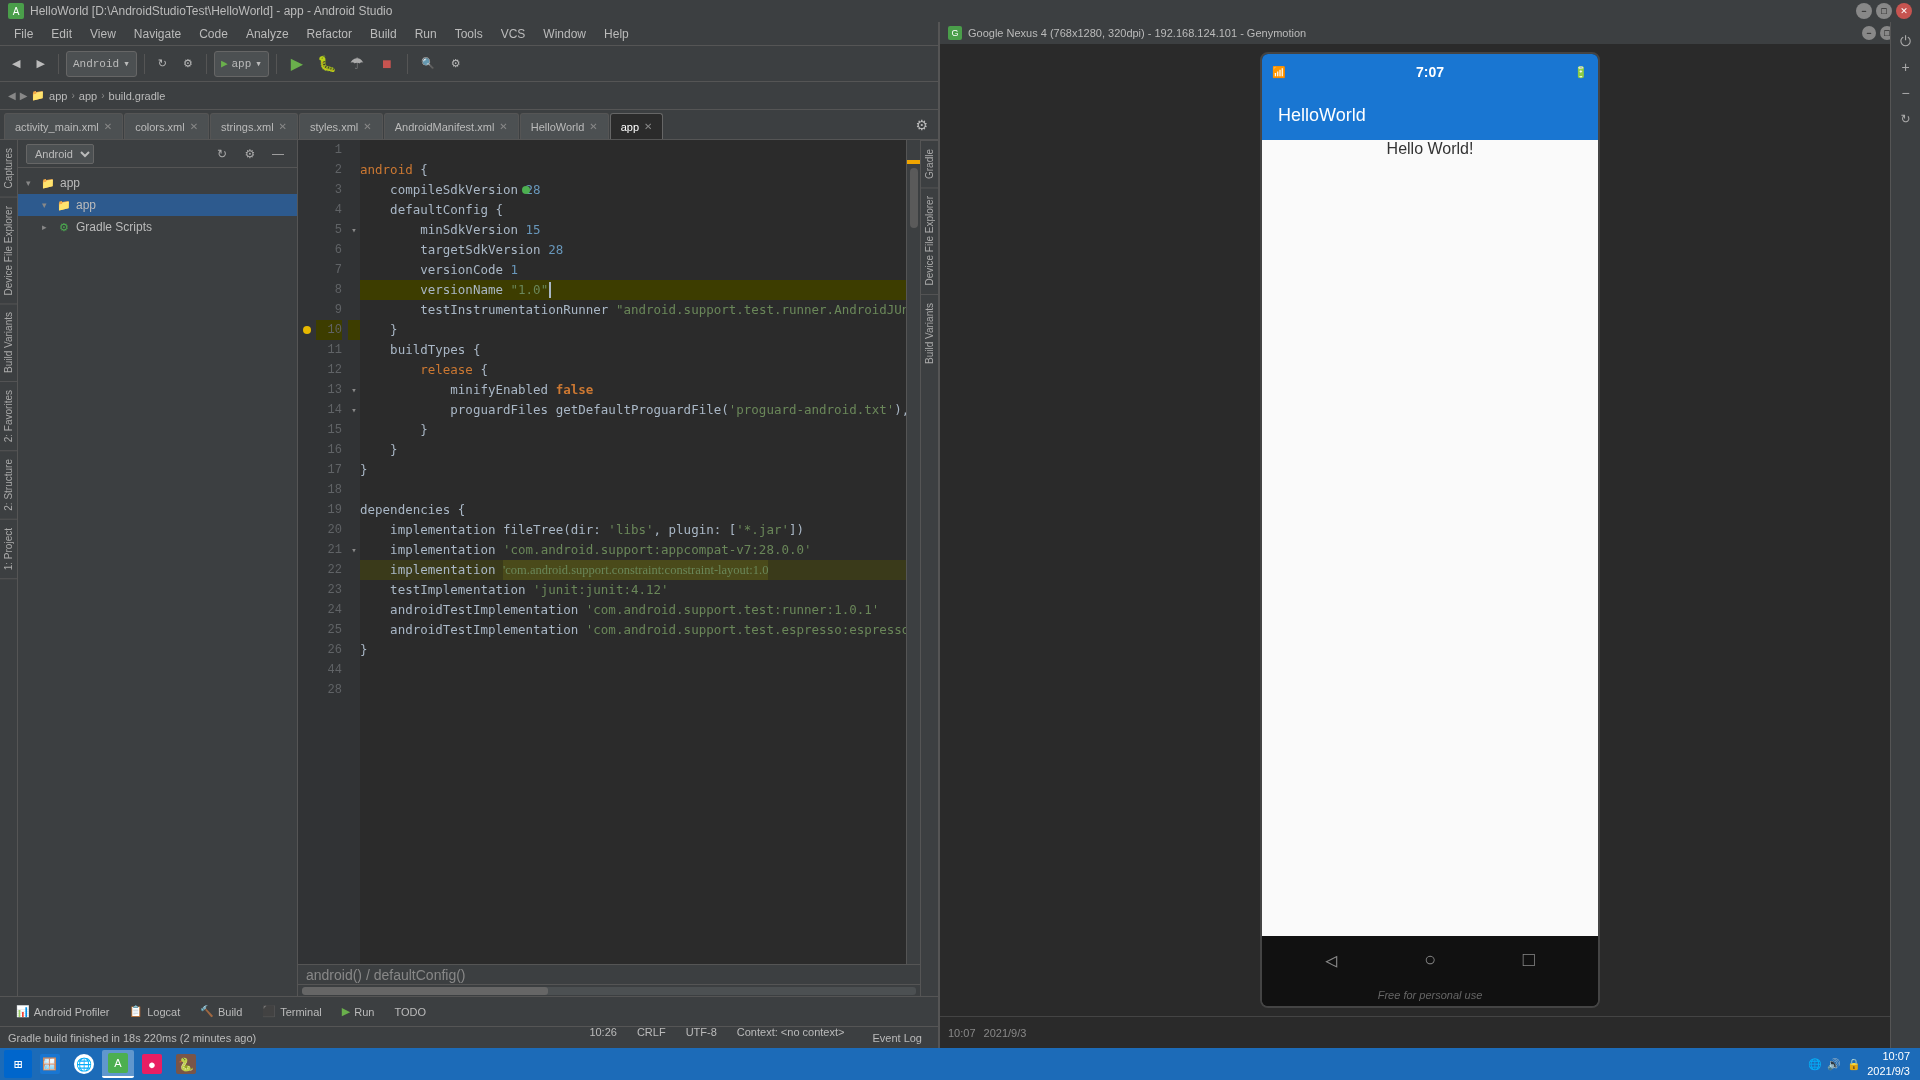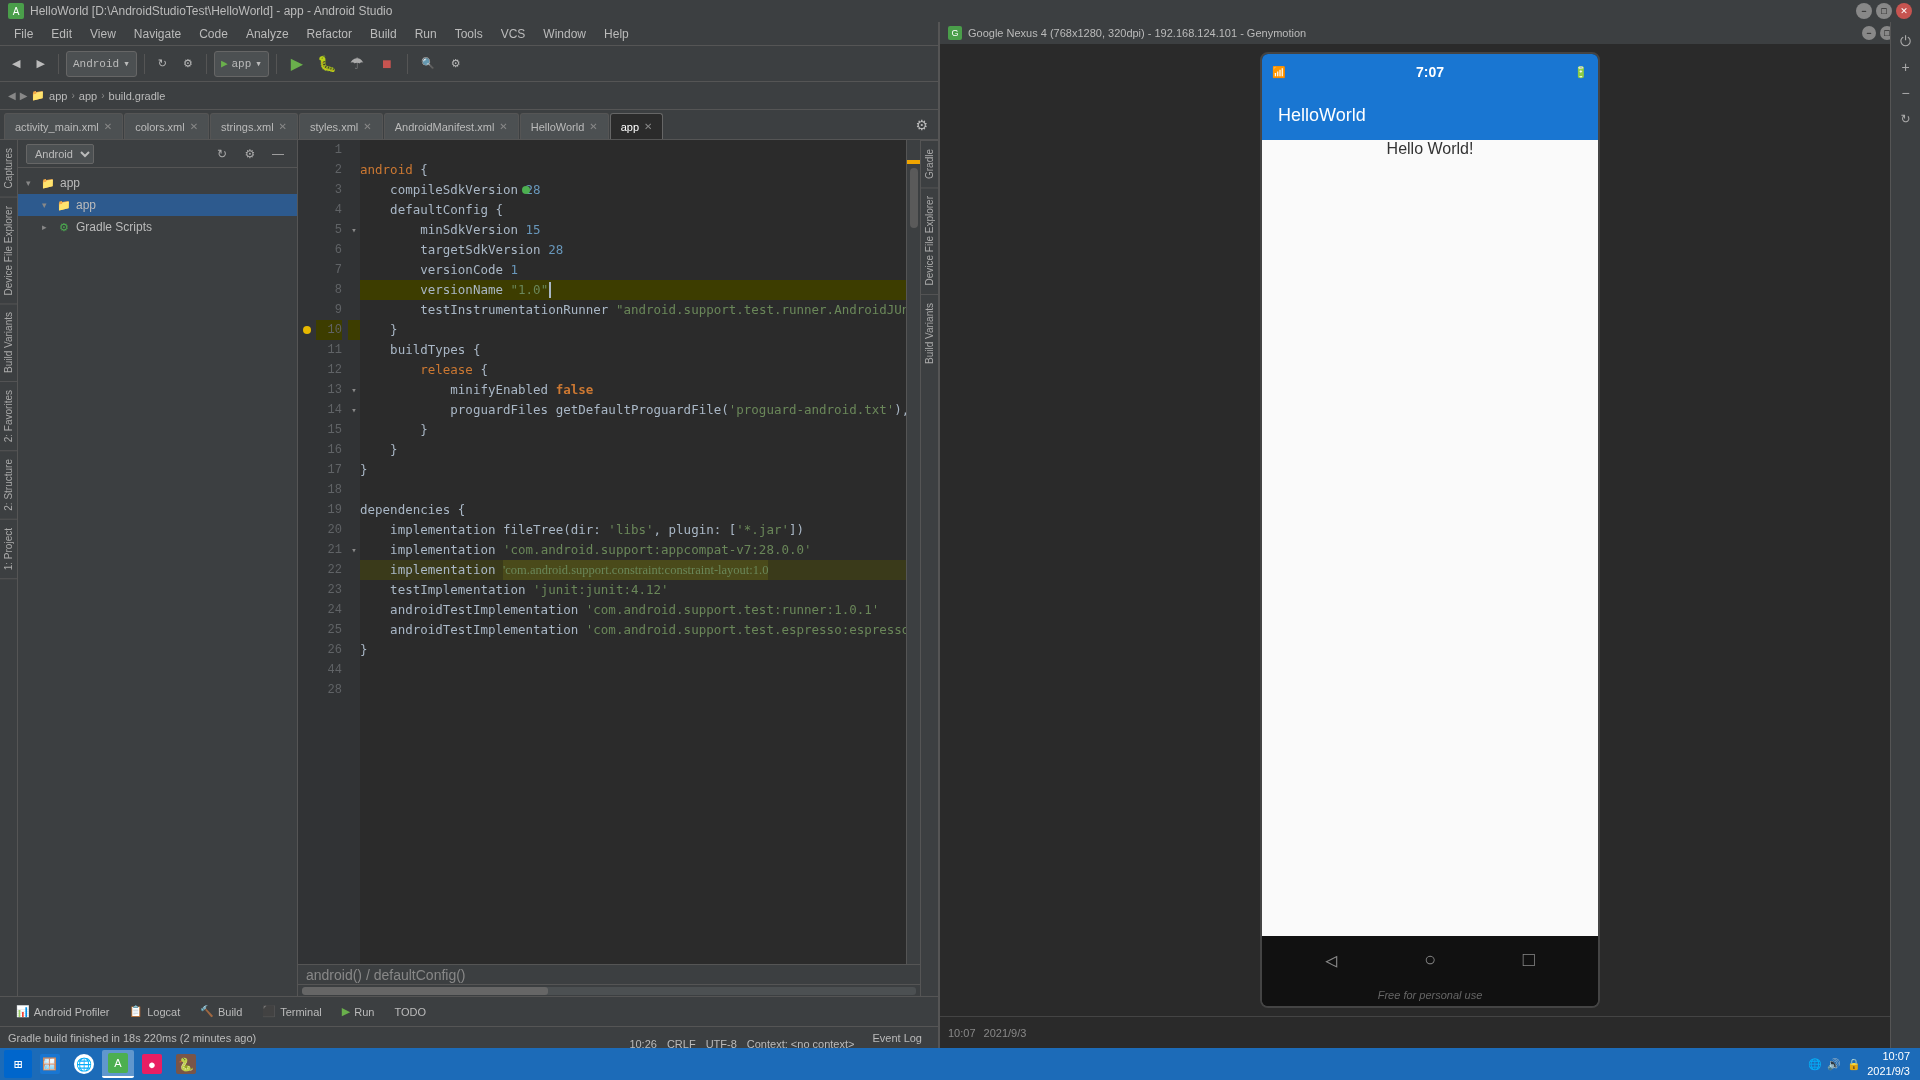--- a/index.html
+++ b/index.html
@@ -400,21 +400,21 @@
       display: flex;
       align-items: center;
       padding: 0 8px;
       font-family: Arial, sans-serif;
       font-size: 11px;
       color: #bbb;
       border-top: 1px solid #555;
       gap: 8px;
     }
     .status-left { display: flex; align-items: center; gap: 6px; flex: 1; }
-    .status-right { display: flex; align-items: flex-end; gap: 10px; }
+    .status-right { display: flex; align-items: flex-start; gap: 20px; }
     .phone-title-bar {
       height: 22px;
       background: #3c3f41;
       display: flex;
       align-items: center;
       padding: 0 8px;
       font-family: Arial, sans-serif;
       font-size: 11px;
       color: #bbb;
       gap: 6px;

